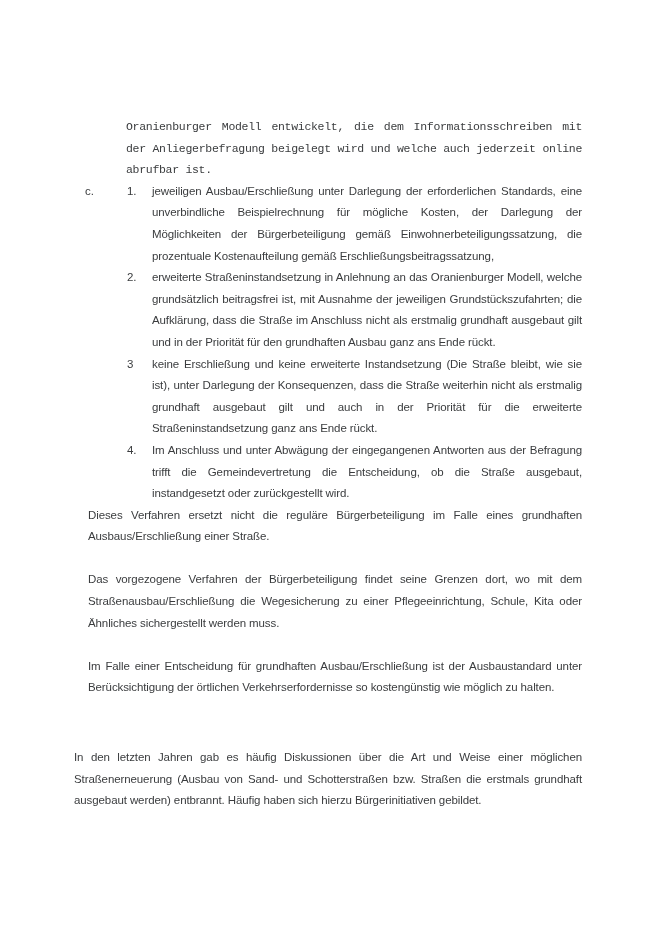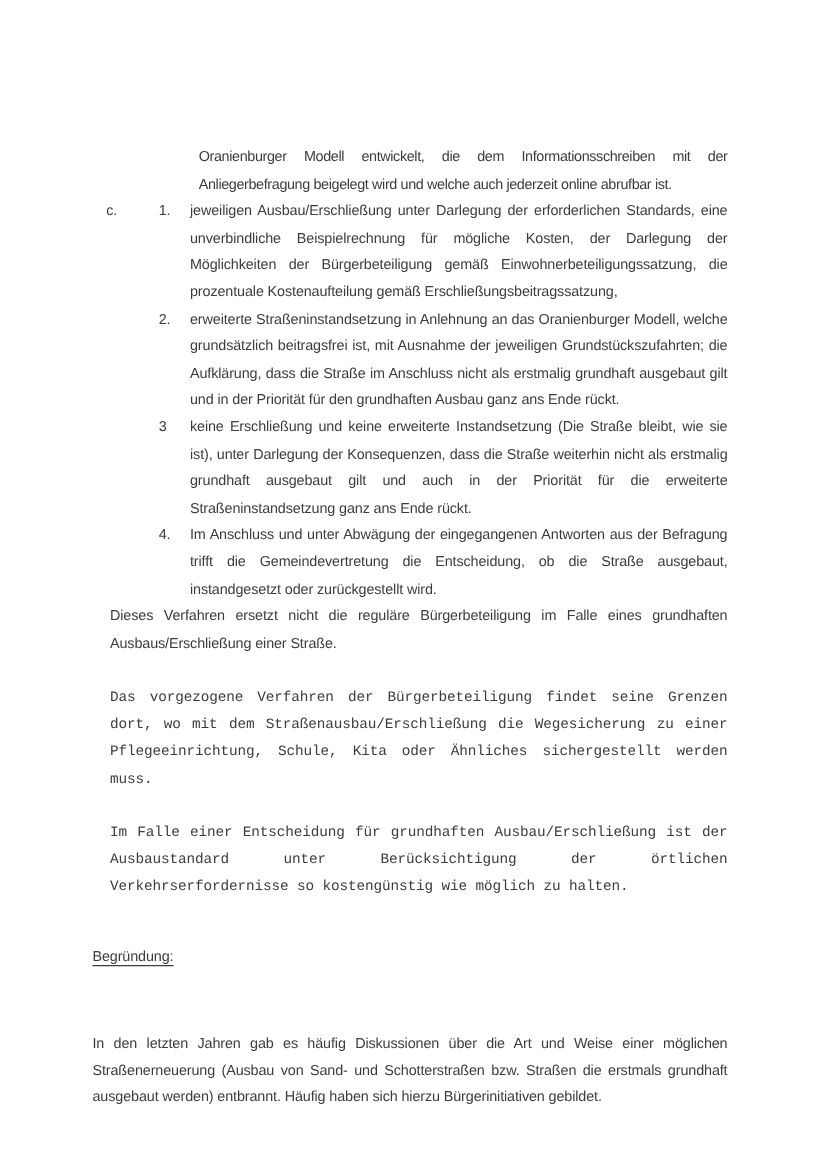--- a/index.html
+++ b/index.html
@@ -23,22 +23,23 @@
   }
   .content {
     position: absolute;
     left: 74px;
     top: 116px;
     width: 508px;
     text-align: justify;
   }
   
   .intro {
-    margin-left: 85px;
+    margin-left: 52px;
     letter-spacing: -0.3px;
+    font-family: Liberation Mono, monospace;
   }
   
   .c-row {
     position: relative;
     padding-left: 80px;
   }
   .c-label {
     position: absolute;
     left: 11px;
     top: 0;
@@ -49,21 +50,21 @@
     padding-left: 78px;
   }
   .opt .num {
     position: absolute;
     left: 53px;
     top: 0;
   }
   .para-indent {
     margin-left: 14px;
   }
-  .gap-line { margin-top: 21.6px; font-family: Liberation Mono, monospace; }
+  .gap-line { margin-top: 21.6px; }
   .begr-head {
     margin-top: 35px;
     text-decoration: underline;
     text-underline-offset: 3px;
     text-align: left;
   }
   .begr-para {
     text-align: justify;
     margin-top: 48px;
   }
@@ -99,18 +100,17 @@
       <span class="num">4.</span>
       <span>Im Anschluss und unter Abwägung der eingegangenen Antworten aus der Befragung trifft die Gemeindevertretung die Entscheidung, ob die Straße ausgebaut, instandgesetzt oder zurückgestellt wird.</span>
     </div>
 
     <div class="para-indent">Dieses Verfahren ersetzt nicht die reguläre Bürgerbeteiligung im Falle eines grundhaften Ausbaus/Erschließung einer Straße.</div>
 
     <div class="para-indent gap-line">Das vorgezogene Verfahren der Bürgerbeteiligung findet seine Grenzen dort, wo mit dem Straßenausbau/Erschließung die Wegesicherung zu einer Pflegeeinrichtung, Schule, Kita oder Ähnliches sichergestellt werden muss.</div>
 
     <div class="para-indent gap-line">Im Falle einer Entscheidung für grundhaften Ausbau/Erschließung ist der Ausbaustandard unter Berücksichtigung der örtlichen Verkehrserfordernisse so kostengünstig wie möglich zu halten.</div>
 
-    <div class="begr-head">Begründung:</div>
 
     <div class="begr-para">In den letzten Jahren gab es häufig Diskussionen über die Art und Weise einer möglichen Straßenerneuerung (Ausbau von Sand- und Schotterstraßen bzw. Straßen die erstmals grundhaft ausgebaut werden) entbrannt. Häufig haben sich hierzu Bürgerinitiativen gebildet.</div>
 
   </div>
 </div>
 
 </body></html>

